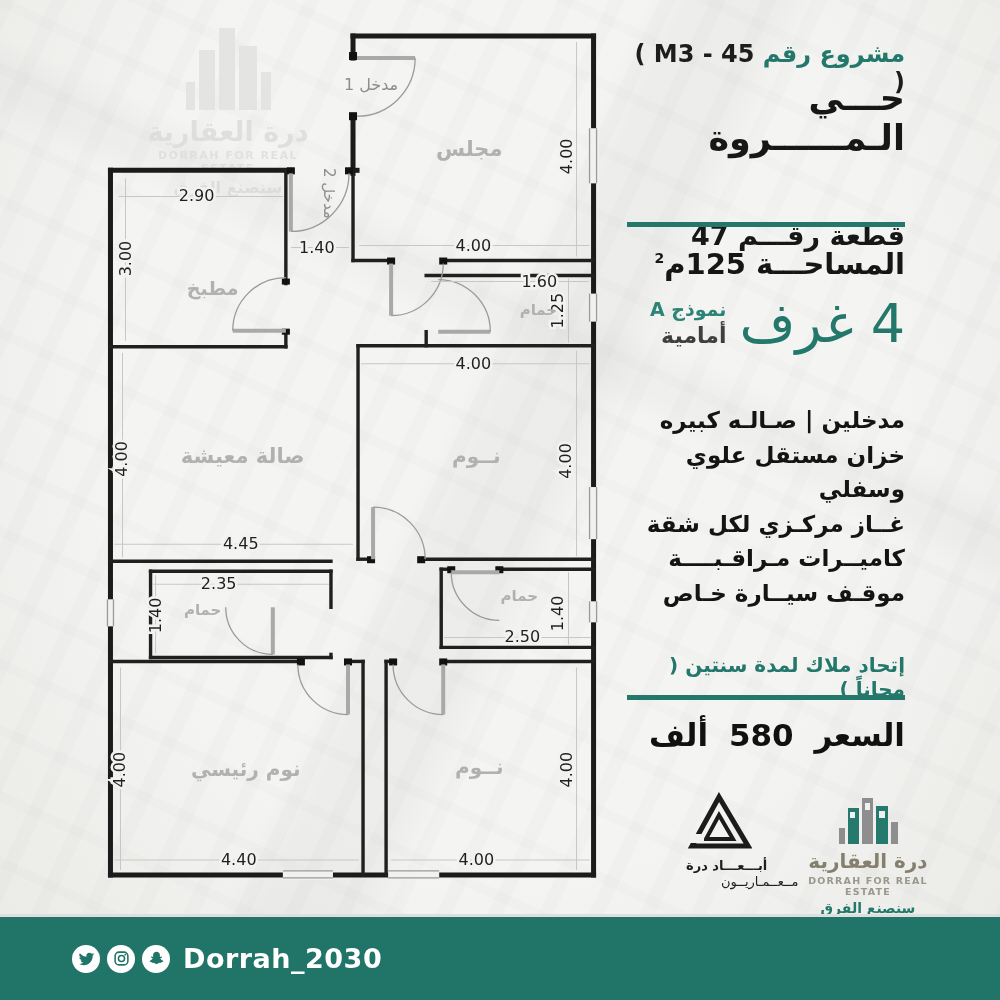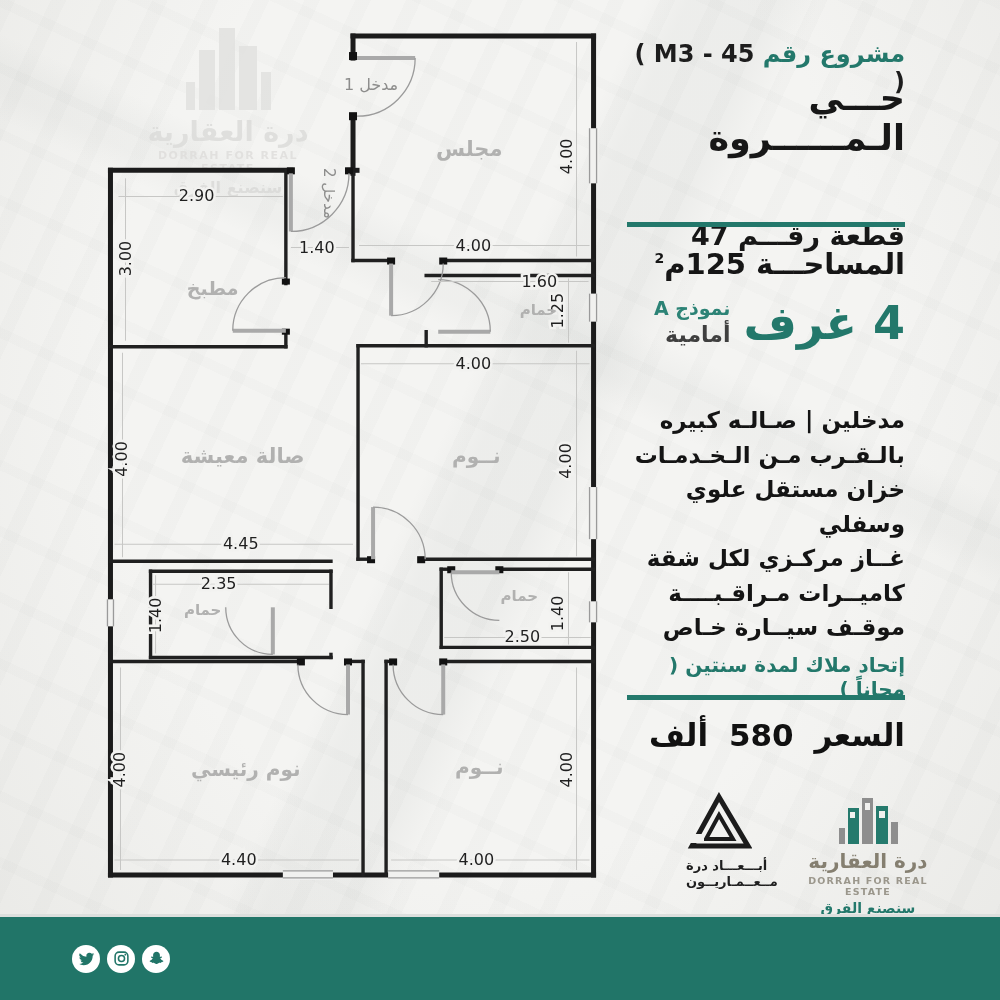--- a/index.html
+++ b/index.html
@@ -45,32 +45,32 @@
   .panel>div{position:absolute;right:0;width:100%;}
   .proj{top:40px;font-size:24px;font-weight:700;color:#23786b;}
   .proj .code{color:#1d1d1d;}
   .district{top:78px;font-size:35px;font-weight:800;color:#171717;}
   .planname{top:128px;font-size:31px;font-weight:800;color:#171717;}
   .plot{top:176px;font-size:27px;font-weight:800;color:#171717;margin-top:44px;}
   .divider{position:absolute;right:0;width:52px;height:5px;background:#23786b;}
   .area{top:247px;font-size:29px;font-weight:800;color:#161616;}
   .area sup{font-size:14px;}
   .modelrow{top:297px;display:flex;flex-direction:row;align-items:center;gap:13px;}
-  .rooms-big{font-size:46px;font-weight:700;color:#23786b;line-height:1;}
+  .rooms-big{font-size:54px;font-weight:400;color:#23786b;line-height:1;}
   .modelcol{display:flex;flex-direction:column;line-height:1.25;}
   .model{font-size:19px;font-weight:700;color:#2c8376;}
   .mside{font-size:22px;font-weight:700;color:#3f3f3f;}
   .features{top:403px;font-size:23px;font-weight:700;color:#141414;line-height:34.5px;}
   .union{top:653px;font-size:20px;font-weight:700;color:#23786b;}
   .price{top:717px;font-size:31px;font-weight:800;color:#111;word-spacing:10px;}
 
   
   .abaad{position:absolute;left:686px;top:792px;width:96px;text-align:left;color:#1f1f1f;}
   .abaad .l1{font-size:13px;font-weight:700;margin-top:4px;}
-  .abaad .l2{font-size:13px;font-weight:700;margin-top:1px;}
+  .abaad .l2{font-size:13px;font-weight:400;margin-top:1px;margin-left:35px;}
   .dorrah{position:absolute;left:798px;top:792px;width:140px;text-align:center;}
   .dorrah .bars{display:flex;align-items:flex-end;justify-content:center;gap:3px;height:52px;}
   .d-name{font-size:20px;font-weight:700;color:#857f70;margin-top:5px;}
   .d-en{font-size:9.5px;font-weight:700;color:#9b978c;letter-spacing:1.2px;margin-top:2px;}
   .d-tag{font-size:14px;font-weight:700;color:#23786b;margin-top:3px;}
 
   
   .bar{position:absolute;left:0;right:0;bottom:0;height:83px;background:#217568;
     border-top:3px solid #dcdfdd;display:flex;align-items:center;}
   .icons{display:flex;gap:7px;margin-left:72px;}
@@ -277,21 +277,20 @@
     </div>
     <div class="modelrow">
       <span class="rooms-big">4 غرف</span>
       <span class="modelcol">
         <span class="model">نموذج A</span>
         <span class="mside">أمامية</span>
       </span>
     </div>
     <div class="features">
       <div>مدخلين | صـالـه كبيره</div>
-      <div>بالـقـرب مـن الـخـدمـات</div>
       <div>خزان مستقل علوي وسفلي</div>
       <div>غــاز مركـزي لكل شقة</div>
       <div>كاميــرات مـراقـبــــة</div>
       <div>موقـف سيــارة خـاص</div>
     </div>
     <div class="union">إتحاد ملاك لمدة سنتين ( مجاناً )</div>
     <div class="divider" style="top:695px"></div>
     <div class="price">السعر 580 ألف</div>
   </aside>
 
@@ -337,14 +336,15 @@
             <circle cx="12" cy="12" r="4.3"></circle>
             <circle cx="17.4" cy="6.6" r="1.3" fill="#217568" stroke="none"></circle>
           </svg>
       </span>
       <span class="icon-circle">
         <svg width="17" height="17" viewBox="0 0 24 24">
             <path fill="#217568" d="M12 2.5c2.7 0 4.8 2 4.8 4.7l-.1 2.3c.6.3 1.3.2 1.9-.1.4-.2 1 0 1.1.4.1.4-.1.8-.5 1-.6.3-1.4.5-1.9 1 .8 1.7 2.2 3 4 3.4.4.1.5.6.2.9-.7.7-1.8 1-2.8 1.1-.1.3-.2.7-.4.9-1 .3-2.1-.2-3 .3-.9.5-1.6 1.3-2.7 1.4h-1.2c-1.1-.1-1.8-.9-2.7-1.4-.9-.5-2 0-3-.3-.2-.2-.3-.6-.4-.9-1-.1-2.1-.4-2.8-1.1-.3-.3-.2-.8.2-.9 1.8-.4 3.2-1.7 4-3.4-.5-.5-1.3-.7-1.9-1-.4-.2-.6-.6-.5-1 .1-.4.7-.6 1.1-.4.6.3 1.3.4 1.9.1L7.2 7.2C7.2 4.5 9.3 2.5 12 2.5z"></path>
           </svg>
       </span>
     </div>
+    <span class="handle">Dorrah_2030</span>
   </div>
 </div>
 
 </body></html>

